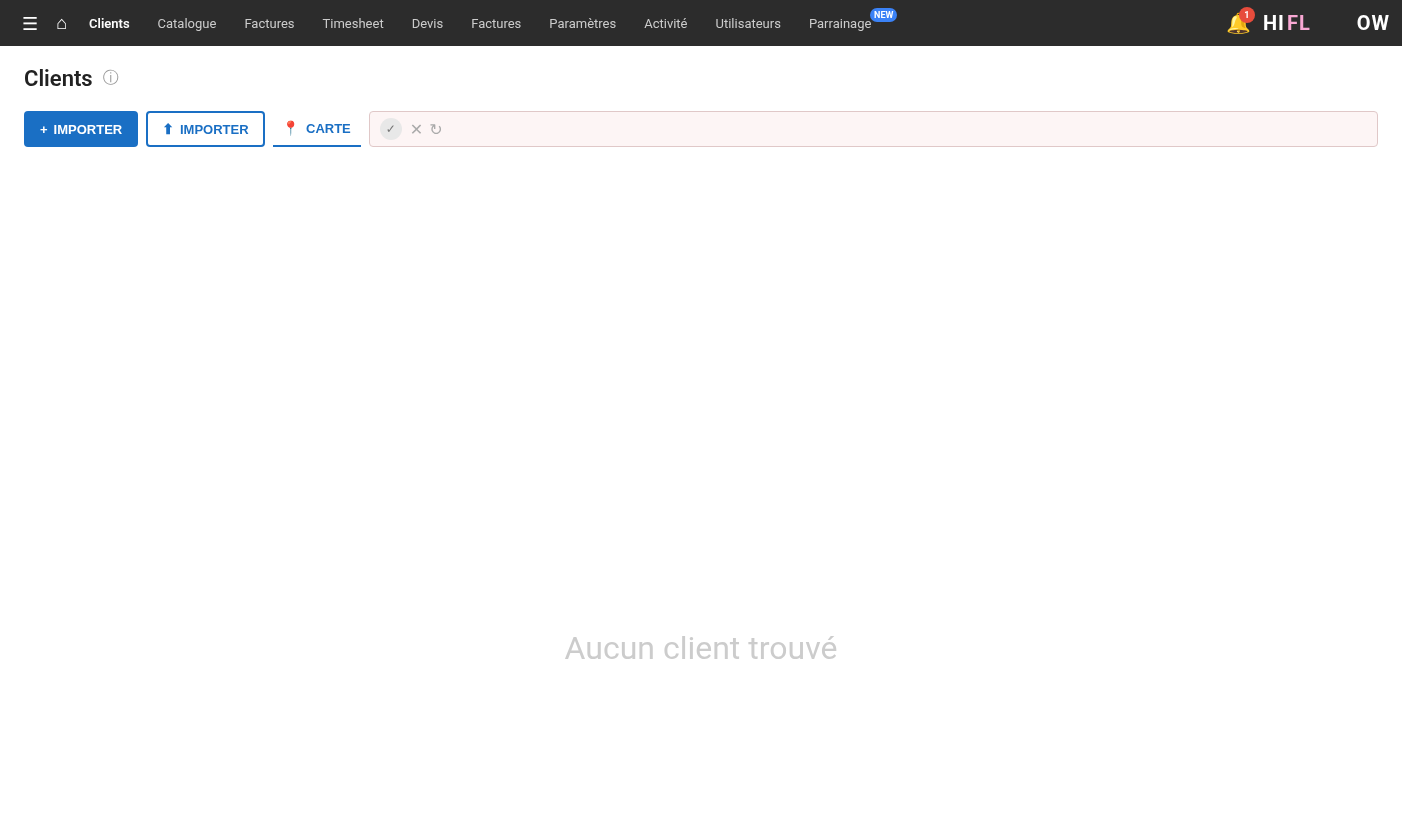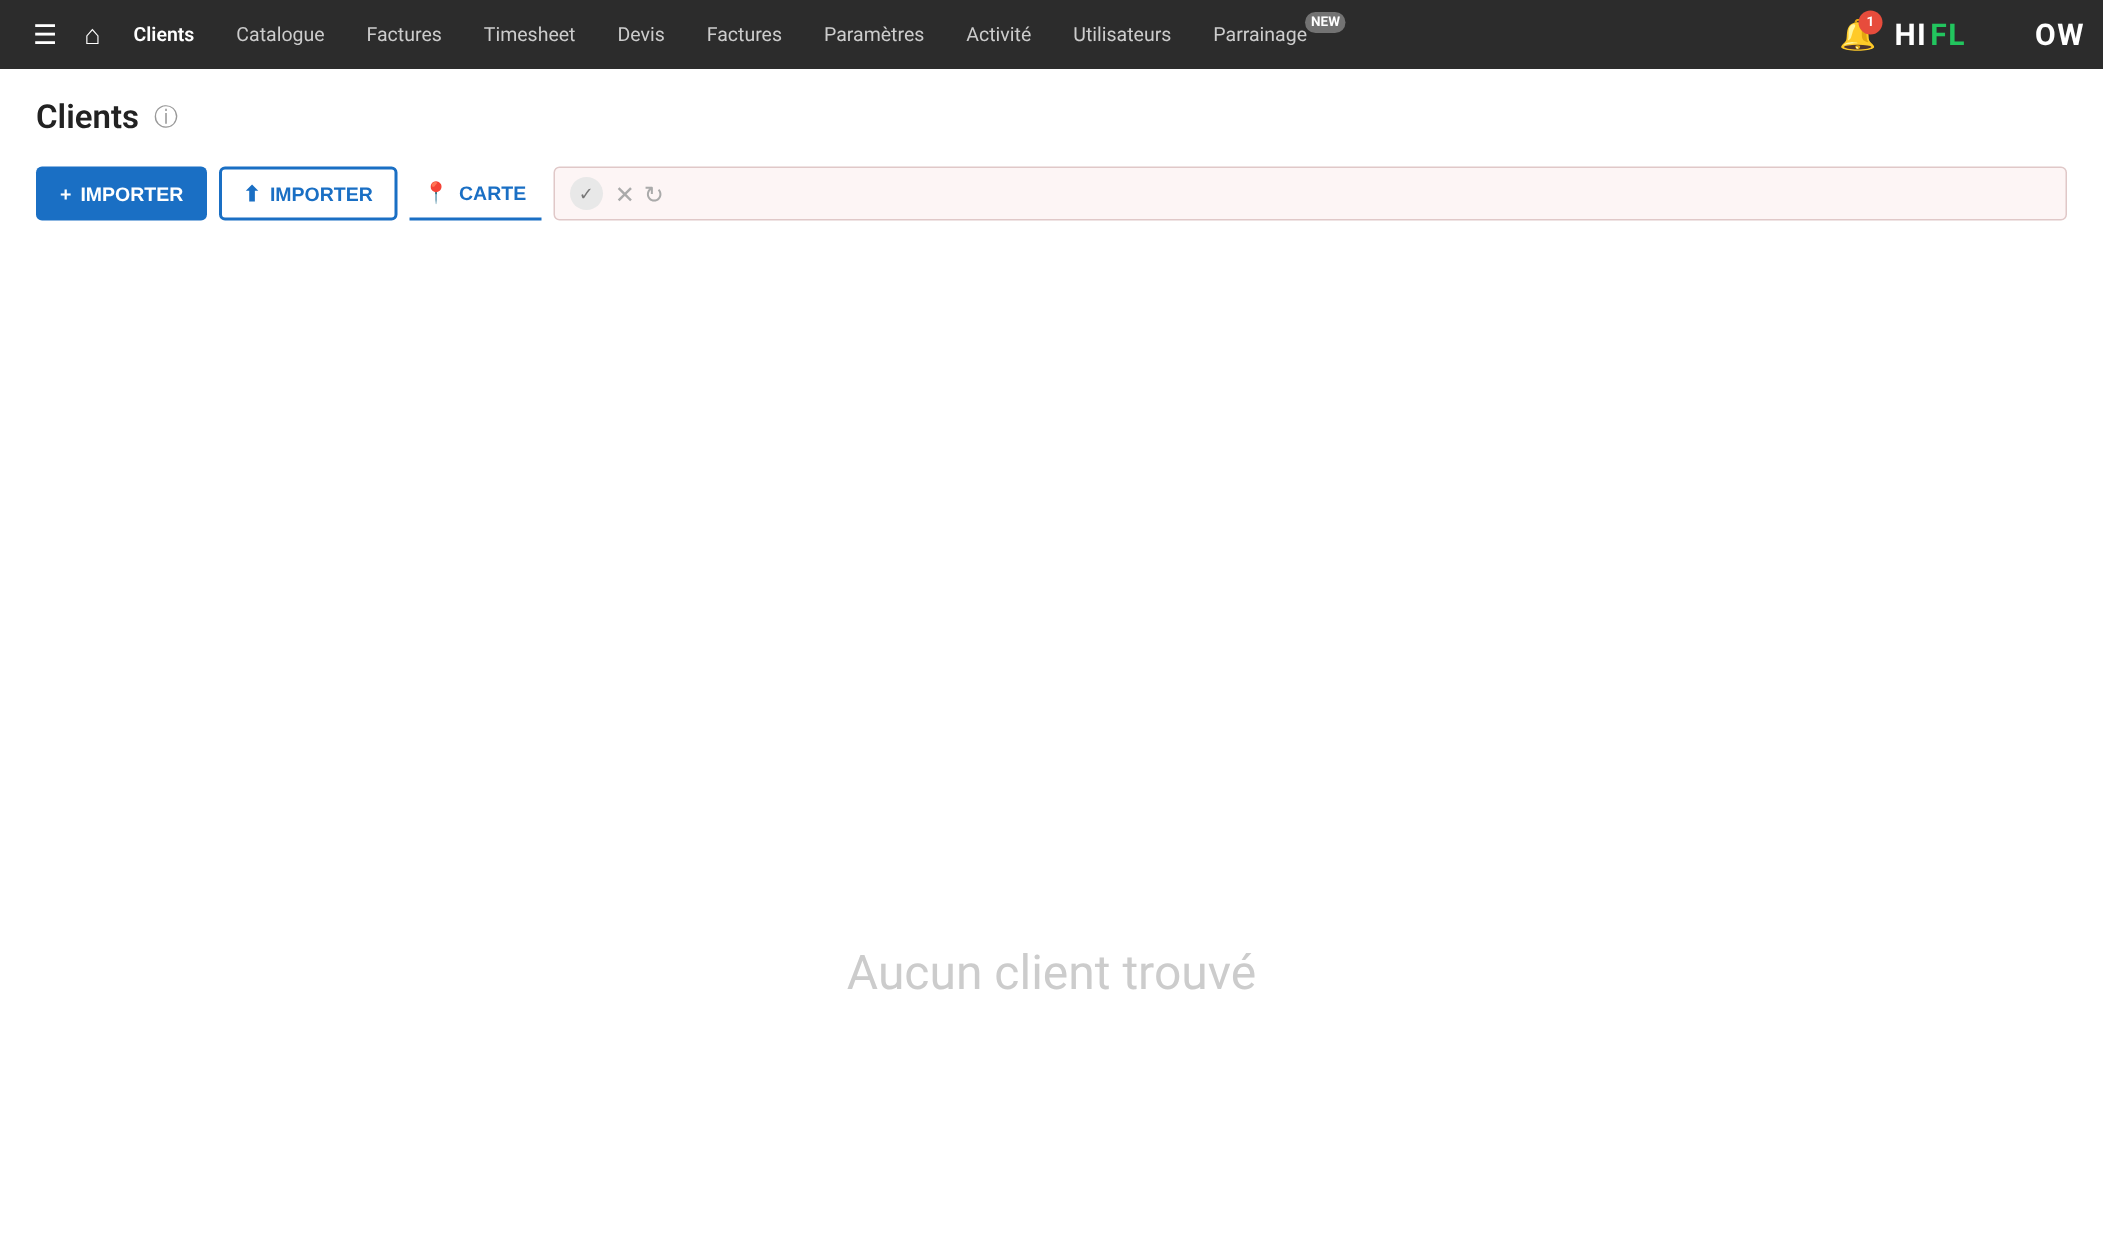--- a/index.html
+++ b/index.html
@@ -64,21 +64,21 @@
       white-space: nowrap;
       position: relative;
     }
 
     .nav-item.active {
       color: #fff;
       font-weight: 600;
     }
 
     .nav-badge {
-      background: #737373;
+      background: #3b82f6;
       color: #fff;
       font-size: 9px;
       font-weight: bold;
       padding: 2px 4px;
       border-radius: 8px;
       position: absolute;
       top: 8px;
       right: 2px;
     }
 
@@ -313,21 +313,21 @@
       <span class="nav-badge">NEW</span>
     </a>
   </div>
   <div class="nav-right">
     <div class="nav-notification">
       <span class="bell-icon">🔔</span>
       <span class="notif-badge">1</span>
     </div>
     <div class="nav-logo">
       <span class="hi">HI</span>
-        <span class="fl" style="color:#22c55e;">FL</span>
+        <span class="fl" style="color:#f9a8d4;">FL</span>
         <span class="ow">OW</span>
     </div>
   </div>
 </nav>
 
 <div class="page-content">
 
   <div class="page-header">
     <h1 class="page-title">Clients</h1>
     <span class="info-icon">ⓘ</span>

